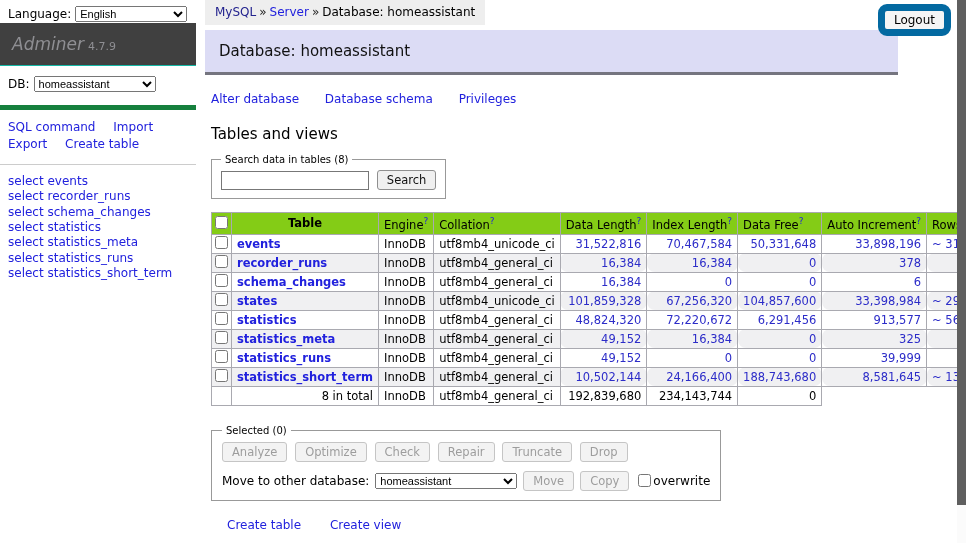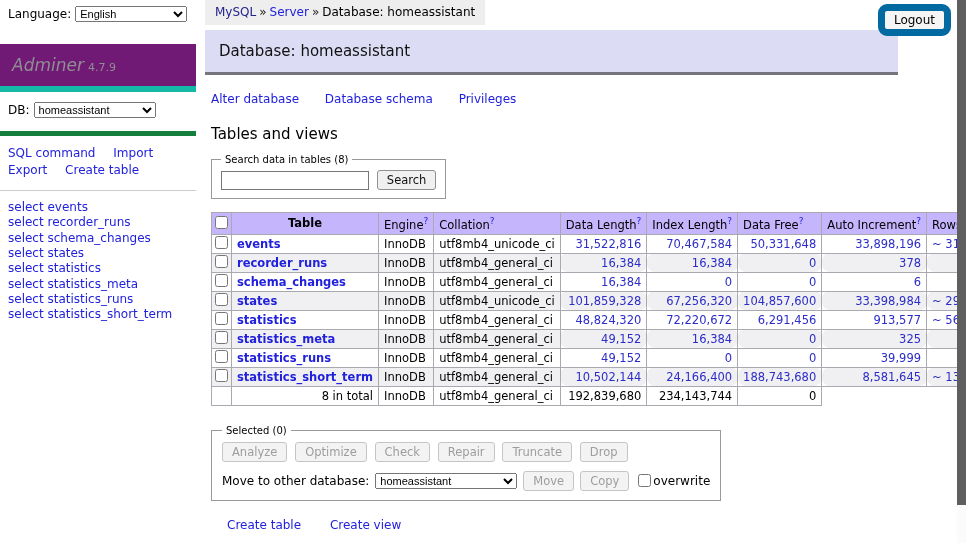--- a/index.html
+++ b/index.html
@@ -2,24 +2,24 @@
 <html><head>
 <meta charset="utf-8">
 <style>
   * { box-sizing: border-box; }
   html, body { margin: 0; padding: 0; background: #fff; width: 966px; height: 543px; overflow: hidden; }
   body { font-family: "DejaVu Sans", "Liberation Sans", sans-serif; font-size: 12px; color: #000; position: relative; }
   a { color: #2121dd; text-decoration: none; cursor: pointer; }
 
   
   .sidebar { position: absolute; top: 0; left: 0; width: 196px; }
-  .lang-row { padding: 6px 8px 22px 8px; }
+  .lang-row { padding: 6px 8px 1px 8px; }
   .lang-row label { margin-right: 4px; }
   .lang-row select { width: 112px; font-size: 11px; }
-  .app-band { background: #701a75; padding: 11px 12px; border-bottom: 6px solid #14b8a6; }
+  .app-band { background: #404040; padding: 11px 12px; border-bottom: 1px solid #14b8a6; }
   .app-band .app-name { font-style: italic; font-size: 17px; color: #8f8f93; }
   .app-band .app-version { font-size: 11px; color: #8f8f93; margin-left: 4px; }
   .db-row { padding: 10px 8px 13px 8px; border-bottom: 5px solid #15803d; }
   .db-row label { margin-right: 4px; }
   .db-row select { width: 122px; font-size: 11px; }
   .side-links { padding: 9px 8px 10px 8px; border-bottom: 1px solid #ccc; margin: 0; line-height: 1.45; }
   .side-links a { margin-right: 14px; white-space: nowrap; }
   .table-links { padding: 9px 8px; margin: 0; list-style: none; line-height: 1.28; }
   .table-links a { display: inline-block; }
 
@@ -36,21 +36,21 @@
   fieldset { border: 1px solid #999; padding: 5px 9px 8px 9px; margin: 0 0 0 6px; width: fit-content; }
   legend { font-size: 10px; padding: 0 4px; }
   .search-fs input[type=text] { width: 148px; height: 19px; border: 1px solid #777; font-size: 12px; padding: 1px 4px; }
   .btn { font-size: 11.5px; font-family: inherit; color: #111; background: #f0f0f0; border: 1px solid #8f8f8f; border-radius: 3px; padding: 2px 9px; cursor: pointer; }
   .btn[disabled] { color: #9d9d9d; border-color: #c5c5c5; background: #f3f3f3; cursor: default; }
   .search-fs .btn { margin-left: 4px; }
 
   
   table.db-tables { border-collapse: collapse; margin: 13px 0 0 6px; font-size: 11.5px; }
   .db-tables th, .db-tables td { border: 1px solid #a9a9b0; padding: 2px 5px; height: 19px; white-space: nowrap; }
-  .db-tables thead th { background: #c4b5fd; font-weight: normal; text-align: left; }
+  .db-tables thead th { background: #84cc16; font-weight: normal; text-align: left; }
   .db-tables thead th.c-table { text-align: center; font-weight: bold; }
   .db-tables sup a { font-size: 9px; }
   .db-tables tbody tr:nth-child(even) { background: #f0f0f2; }
   .db-tables td.c-check, .db-tables th.c-check { width: 19px; text-align: center; padding: 0 2px; }
   .db-tables .c-table { min-width: 120px; }
   .db-tables td.c-table a { font-weight: bold; }
   .db-tables .c-engine { min-width: 44px; }
   .db-tables .c-collation { min-width: 98px; }
   .db-tables td.num { text-align: right; min-width: 62px; border-radius: 8px; }
   .db-tables td.num a { color: #2c2cc8; }
@@ -95,21 +95,20 @@
   <p class="side-links">
     <a>SQL command</a>
     <a>Import</a>
     <a>Export</a>
     <a>Create table</a>
   </p>
   <ul class="table-links">
     <li><a>select events</a></li>
     <li><a>select recorder_runs</a></li>
     <li><a>select schema_changes</a></li>
-    <li><a>select states</a></li>
     <li><a>select statistics</a></li>
     <li><a>select statistics_meta</a></li>
     <li><a>select statistics_runs</a></li>
     <li><a>select statistics_short_term</a></li>
   </ul>
 </div>
 
 <div class="content">
 
   <div class="breadcrumb">

